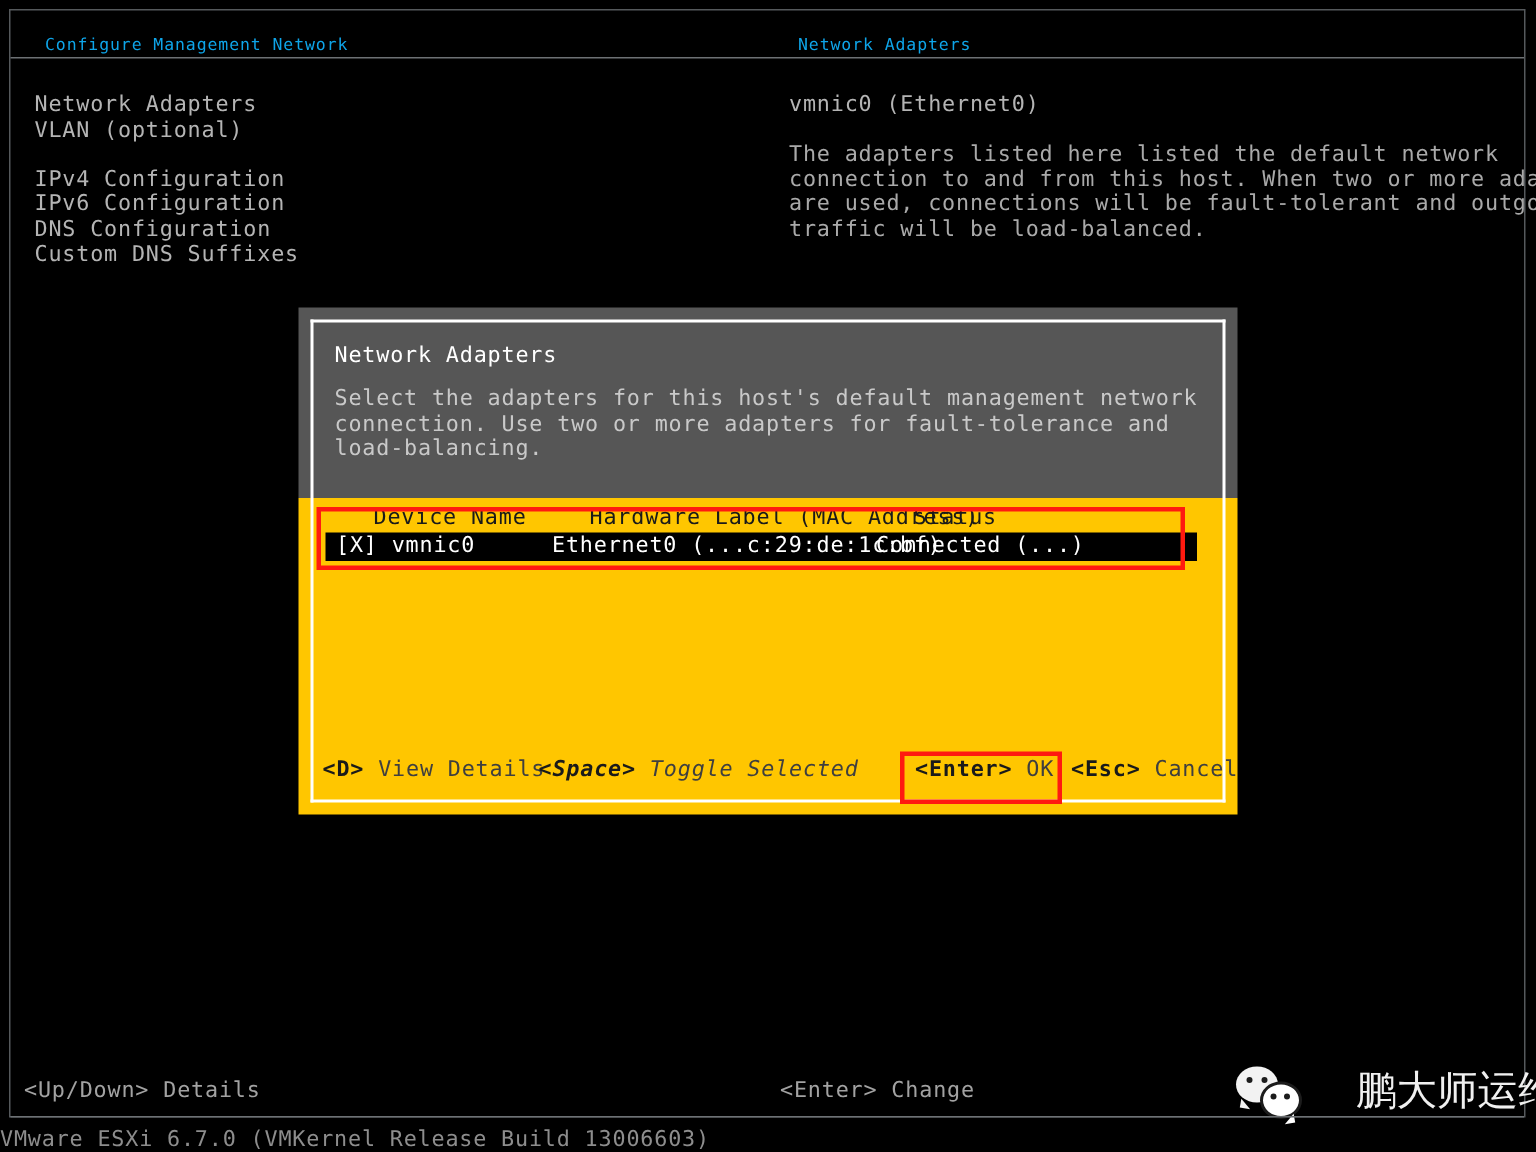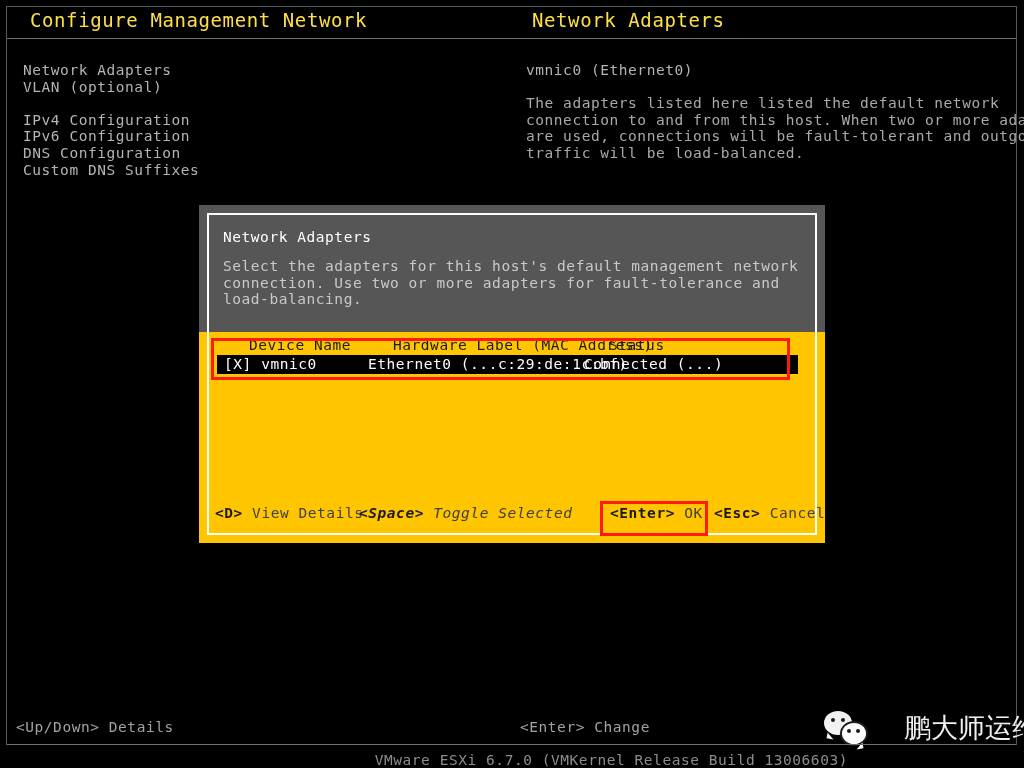--- a/index.html
+++ b/index.html
@@ -32,24 +32,24 @@
   #header-bar {
     position: absolute;
     left: 7px;
     top: 7px;
     width: 1009px;
     height: 31px;
     box-sizing: border-box;
   }
   .header-title {
     position: absolute;
-    top: 2px;
-    font-size: 19px;
+    top: 16px;
+    font-size: 11px;
     letter-spacing: 0.6px;
-    color: #fde047;
+    color: #0ea5e9;
     white-space: pre;
   }
   #header-left-title  { left: 23px; }
   #header-right-title { left: 525px; }
 
   #header-divider {
     position: absolute;
     left: 7px;
     top: 38px;
     width: 1009px;
@@ -261,21 +261,21 @@
     white-space: pre;
   }
   #status-left  { left: 16px; }
   #status-mid   { left: 520px; }
 
   #version-line {
     position: absolute;
     left: 0;
     top: 752px;
     width: 848px;
-    text-align: right;
+    text-align: left;
     font-size: 14.5px;
     letter-spacing: 0.55px;
     color: #8d8d8d;
     white-space: pre;
   }
 
   
   #watermark {
     position: absolute;
     left: 824px;

